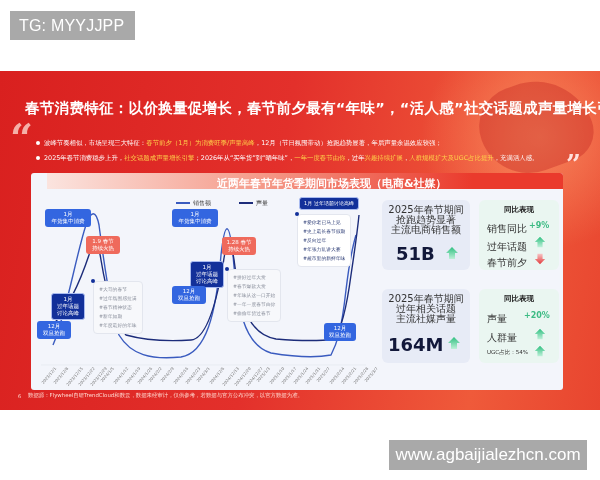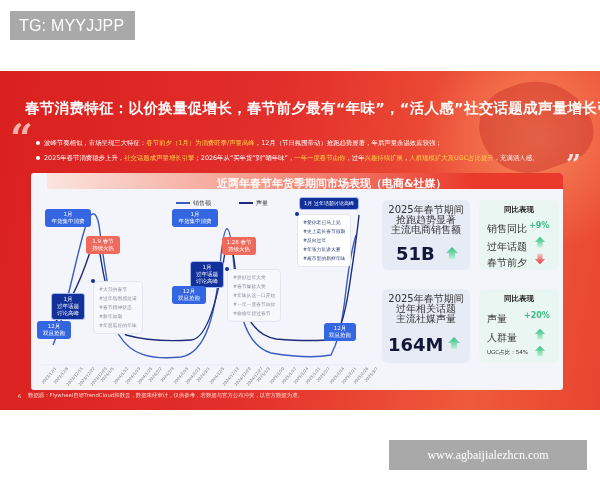--- a/index.html
+++ b/index.html
@@ -2,22 +2,22 @@
 <html><head>
 <meta charset="utf-8">
 <style>
   * { box-sizing: border-box; margin: 0; padding: 0; }
   html, body { width: 600px; height: 480px; background: #ffffff; overflow: hidden;
     font-family: "DejaVu Sans", "Liberation Sans", sans-serif; }
   .wm-tg { position: absolute; left: 10px; top: 11px; width: 125px; height: 29px;
     background: #a9a9a9; color: #fff; font-family: "Liberation Sans", sans-serif;
     font-size: 16px; line-height: 29px; padding-left: 9px; letter-spacing: 0.2px; }
   .wm-site { position: absolute; left: 389px; top: 440px; width: 198px; height: 30px;
-    background: #a9a9a9; color: #fff; font-family: Liberation Serif, serif;
-    font-size: 12px; line-height: 30px; text-align: center; }
+    background: #a9a9a9; color: #fff; font-family: Liberation Sans, sans-serif;
+    font-size: 17px; line-height: 30px; text-align: center; }
   .slide { position: absolute; left: 0; top: 71px; width: 600px; height: 339px;
     background: linear-gradient(100deg, #d9201f 0%, #e3302b 45%, #ef5a3a 80%, #e8452f 100%);
     overflow: hidden; }
   .slide .glow { position: absolute; right: -20px; top: -10px; width: 200px; height: 190px;
     background: radial-gradient(ellipse at 60% 40%, rgba(255,170,120,0.55), rgba(255,120,80,0) 70%); }
   .slide .deco { position: absolute; right: 10px; top: 10px; width: 110px; height: 90px;
     border-radius: 40px 60px 30px 50px; background: rgba(190,30,30,0.35); transform: rotate(-20deg); }
   .headline { position: absolute; left: 25px; top: 28px; color: #fff; font-size: 14.5px;
     font-weight: bold; letter-spacing: 0.3px; white-space: nowrap; }
   .quote-open { position: absolute; left: 10px; top: 47px; color: #f5b0a8; font-size: 40px;

